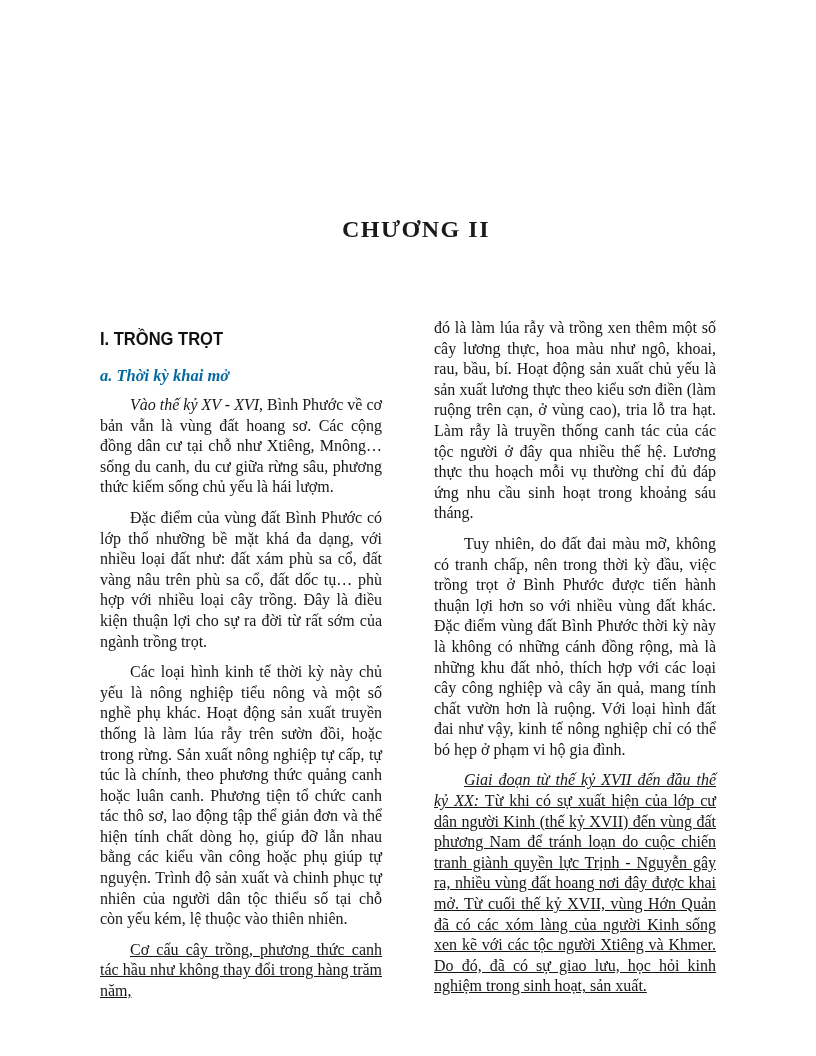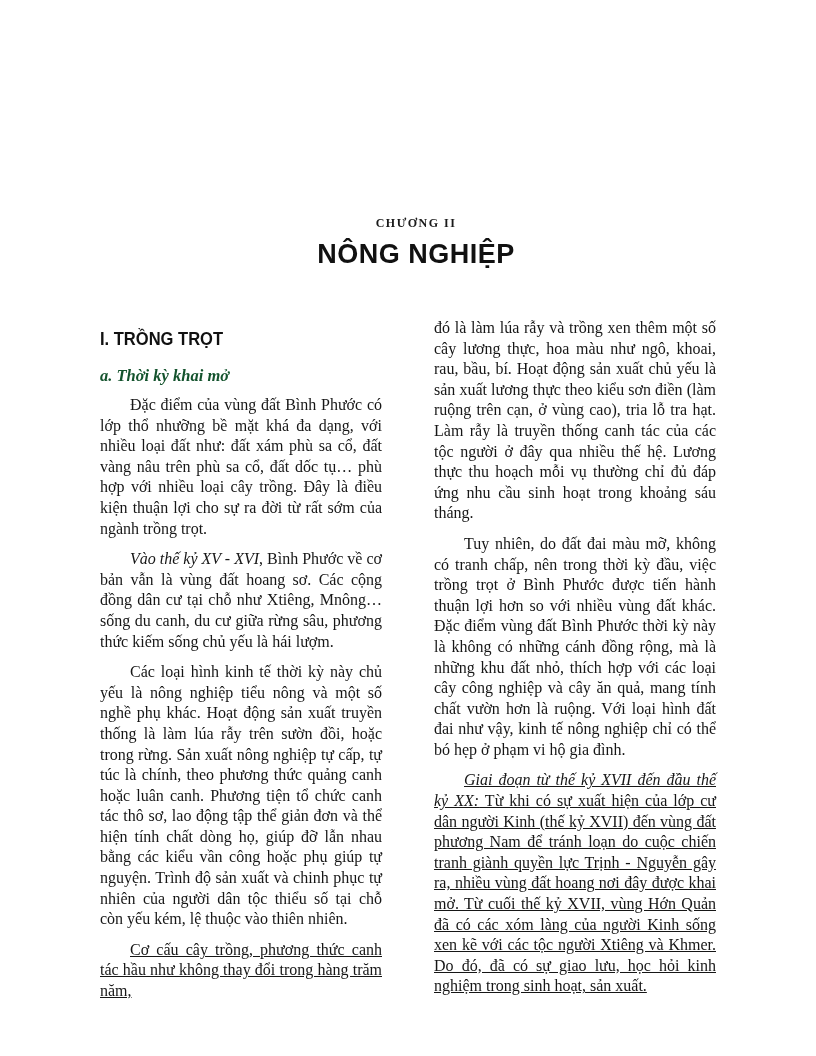--- a/index.html
+++ b/index.html
@@ -23,21 +23,21 @@
   .chapter-head {
     position: absolute;
     top: 216px;
     left: 100px;
     width: 632px;
     text-align: center;
   }
   .chapter-label {
     font-family: "Liberation Serif", serif;
     font-weight: bold;
-    font-size: 12px;
+    font-size: 24px;
     letter-spacing: 1.5px;
     color: #1a1a1a;
   }
   .chapter-title {
     margin: 8px 0 0 0;
     font-family: "Liberation Sans", sans-serif;
     font-weight: 700;
     font-size: 27px;
     letter-spacing: 0.5px;
     color: #111111;
@@ -76,21 +76,21 @@
     transform-origin: 0 50%;
     white-space: nowrap;
   }
   .subsub-heading {
     margin: 0 0 9px 0;
     font-family: "Liberation Serif", serif;
     font-size: 16.5px;
     font-weight: bold;
     font-style: italic;
     line-height: 20px;
-    color: #14532d;
+    color: #0369a1;
   }
   .para {
     margin: 0 16px 10px 0;
     text-indent: 30px;
   }
   .para.no-indent {
     text-indent: 0;
   }
   .para:last-child {
     margin-bottom: 0;
@@ -100,32 +100,31 @@
     font-style: italic;
   }
 </style>
 </head>
 <body>
 
 <div class="page">
 
   <div class="chapter-head">
     <div class="chapter-label">CHƯƠNG II</div>
-    <h1 class="chapter-title">NÔNG NGHIỆP</h1>
   </div>
 
   <div class="columns">
 
     <div class="col col-left">
       <h2 class="sec-heading"><span class="condensed">I. TRỒNG TRỌT</span></h2>
       <h4 class="subsub-heading">a. Thời kỳ khai mở</h4>
 
+      <p class="para"><span class="lead">Vào thế kỷ XV - XVI</span><span>, Bình Phước về cơ bản vẫn là vùng đất hoang sơ. Các cộng đồng dân cư tại chỗ như Xtiêng, Mnông… sống du canh, du cư giữa rừng sâu, phương thức kiếm sống chủ yếu là hái lượm.</span></p>
+
       <p class="para"><span>Đặc điểm của vùng đất Bình Phước có lớp thổ nhưỡng bề mặt khá đa dạng, với nhiều loại đất như: đất xám phù sa cổ, đất vàng nâu trên phù sa cổ, đất dốc tụ… phù hợp với nhiều loại cây trồng. Đây là điều kiện thuận lợi cho sự ra đời từ rất sớm của ngành trồng trọt.</span></p>
-
-      <p class="para"><span class="lead">Vào thế kỷ XV - XVI</span><span>, Bình Phước về cơ bản vẫn là vùng đất hoang sơ. Các cộng đồng dân cư tại chỗ như Xtiêng, Mnông… sống du canh, du cư giữa rừng sâu, phương thức kiếm sống chủ yếu là hái lượm.</span></p>
 
       <p class="para"><span>Các loại hình kinh tế thời kỳ này chủ yếu là nông nghiệp tiểu nông và một số nghề phụ khác. Hoạt động sản xuất truyền thống là làm lúa rẫy trên sườn đồi, hoặc trong rừng. Sản xuất nông nghiệp tự cấp, tự túc là chính, theo phương thức quảng canh hoặc luân canh. Phương tiện tổ chức canh tác thô sơ, lao động tập thể giản đơn và thể hiện tính chất dòng họ, giúp đỡ lẫn nhau bằng các kiểu vần công hoặc phụ giúp tự nguyện. Trình độ sản xuất và chinh phục tự nhiên của người dân tộc thiểu số tại chỗ còn yếu kém, lệ thuộc vào thiên nhiên.</span></p>
 
       <p class="para"><span>Cơ cấu cây trồng, phương thức canh tác hầu như không thay đổi trong hàng trăm năm,</span></p>
     </div>
 
     <div class="col col-right">
 
       <p class="para no-indent"><span>đó là làm lúa rẫy và trồng xen thêm một số cây lương thực, hoa màu như ngô, khoai, rau, bầu, bí. Hoạt động sản xuất chủ yếu là sản xuất lương thực theo kiểu sơn điền (làm ruộng trên cạn, ở vùng cao), tria lỗ tra hạt. Làm rẫy là truyền thống canh tác của các tộc người ở đây qua nhiều thế hệ. Lương thực thu hoạch mỗi vụ thường chỉ đủ đáp ứng nhu cầu sinh hoạt trong khoảng sáu tháng.</span></p>
 

